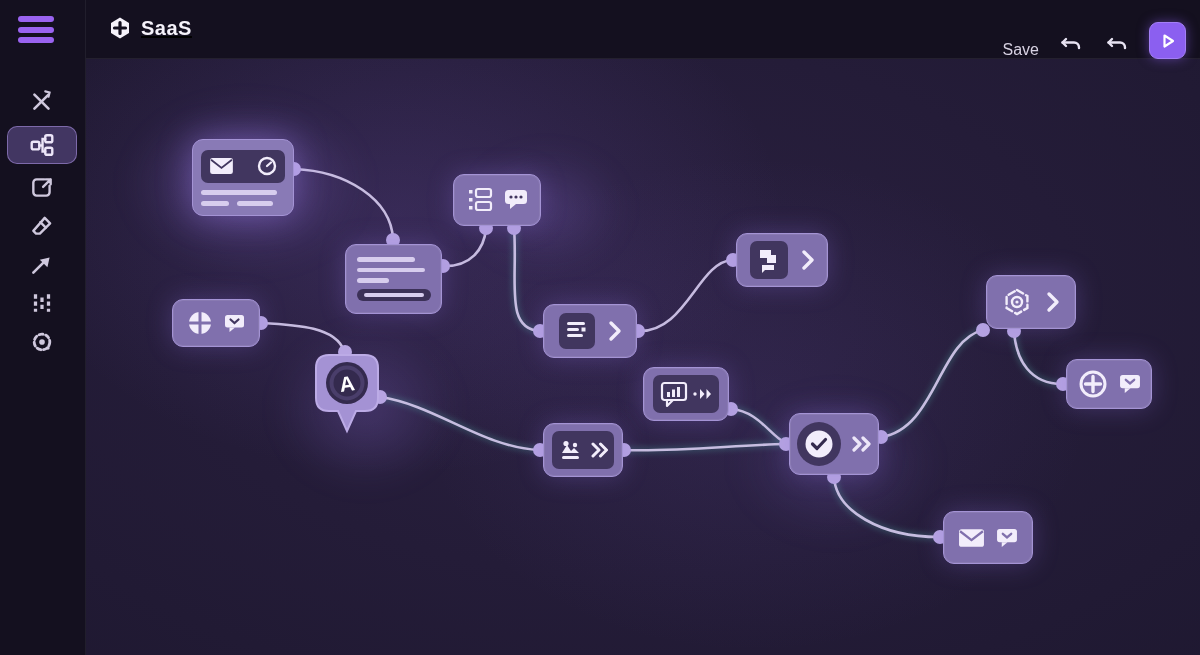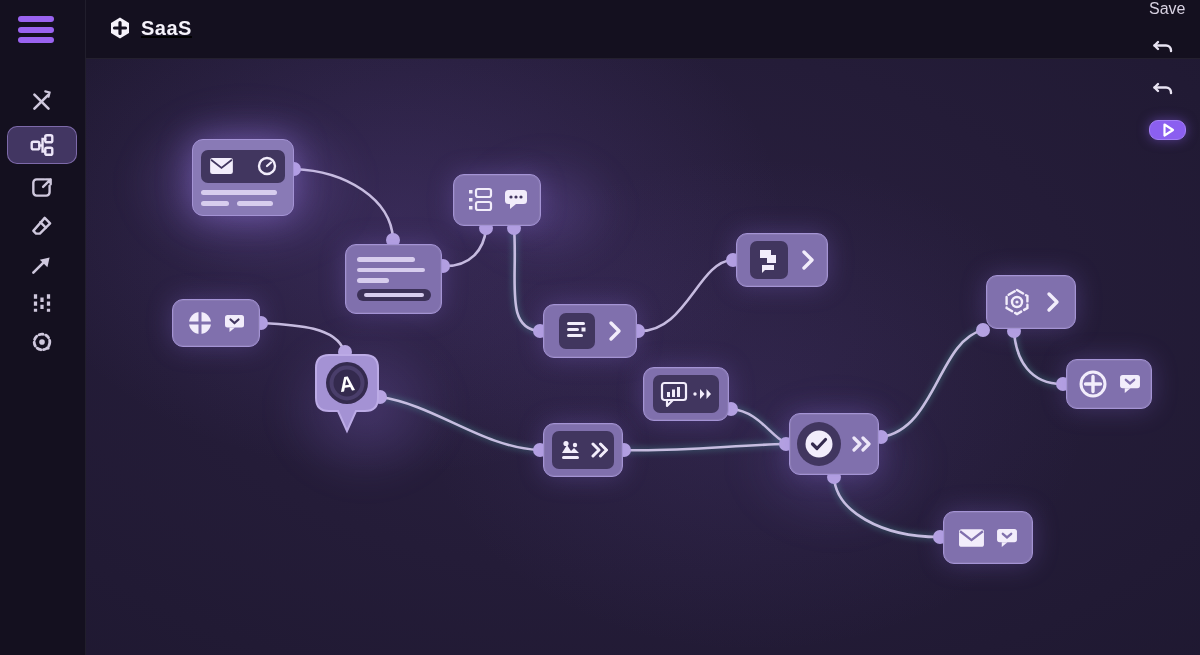--- a/index.html
+++ b/index.html
@@ -16,21 +16,21 @@
   .hamburger { position:absolute; left:18px; top:16px; width:36px; height:27px;
                display:flex; flex-direction:column; justify-content:space-between;
                cursor:pointer; }
   .hamburger span { display:block; height:6px; border-radius:3px; background:#9a63f0; }
 
   .logo { position:absolute; left:108px; top:16px; display:flex; align-items:center;
           gap:9px; }
   .logo-text { color:#f5f2fa; font-size:20px; font-weight:bold; letter-spacing:.5px; }
 
   .header-right { position:absolute; right:14px; top:0; height:59px; display:flex;
-                  align-items:flex-start; gap:18px;flex-direction:column; }
+                  align-items:flex-end; gap:18px; }
   .save-label { color:#d8d2e2; font-size:16px; cursor:pointer; }
   .icon-btn { width:28px; height:28px; display:flex; align-items:center;
               justify-content:center; cursor:pointer; }
   .play-btn { width:37px; height:37px; border-radius:9px; background:#8b5ff0;
               border:1px solid #a37ff6; display:flex; align-items:center;
               justify-content:center; cursor:pointer;
               box-shadow:0 0 12px rgba(139,95,240,.5); }
 
   
   .side-item { position:absolute; left:7px; width:70px; height:38px; border-radius:10px;

